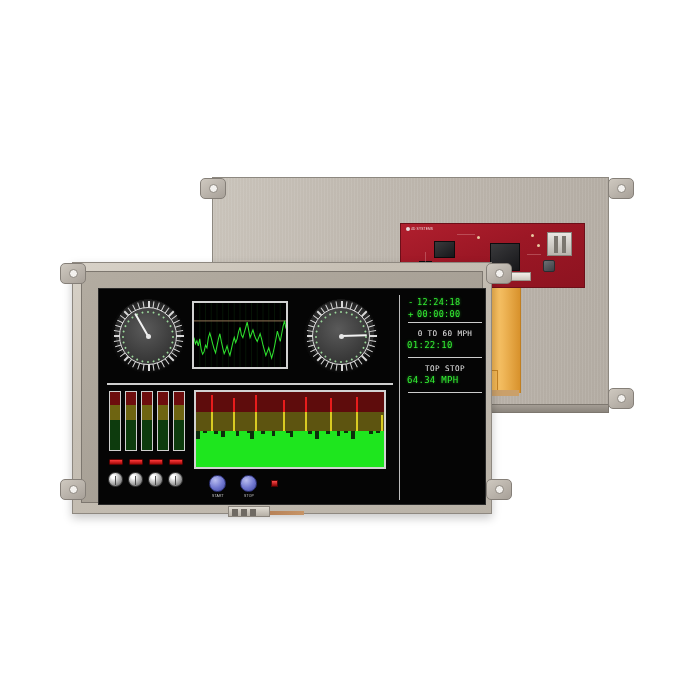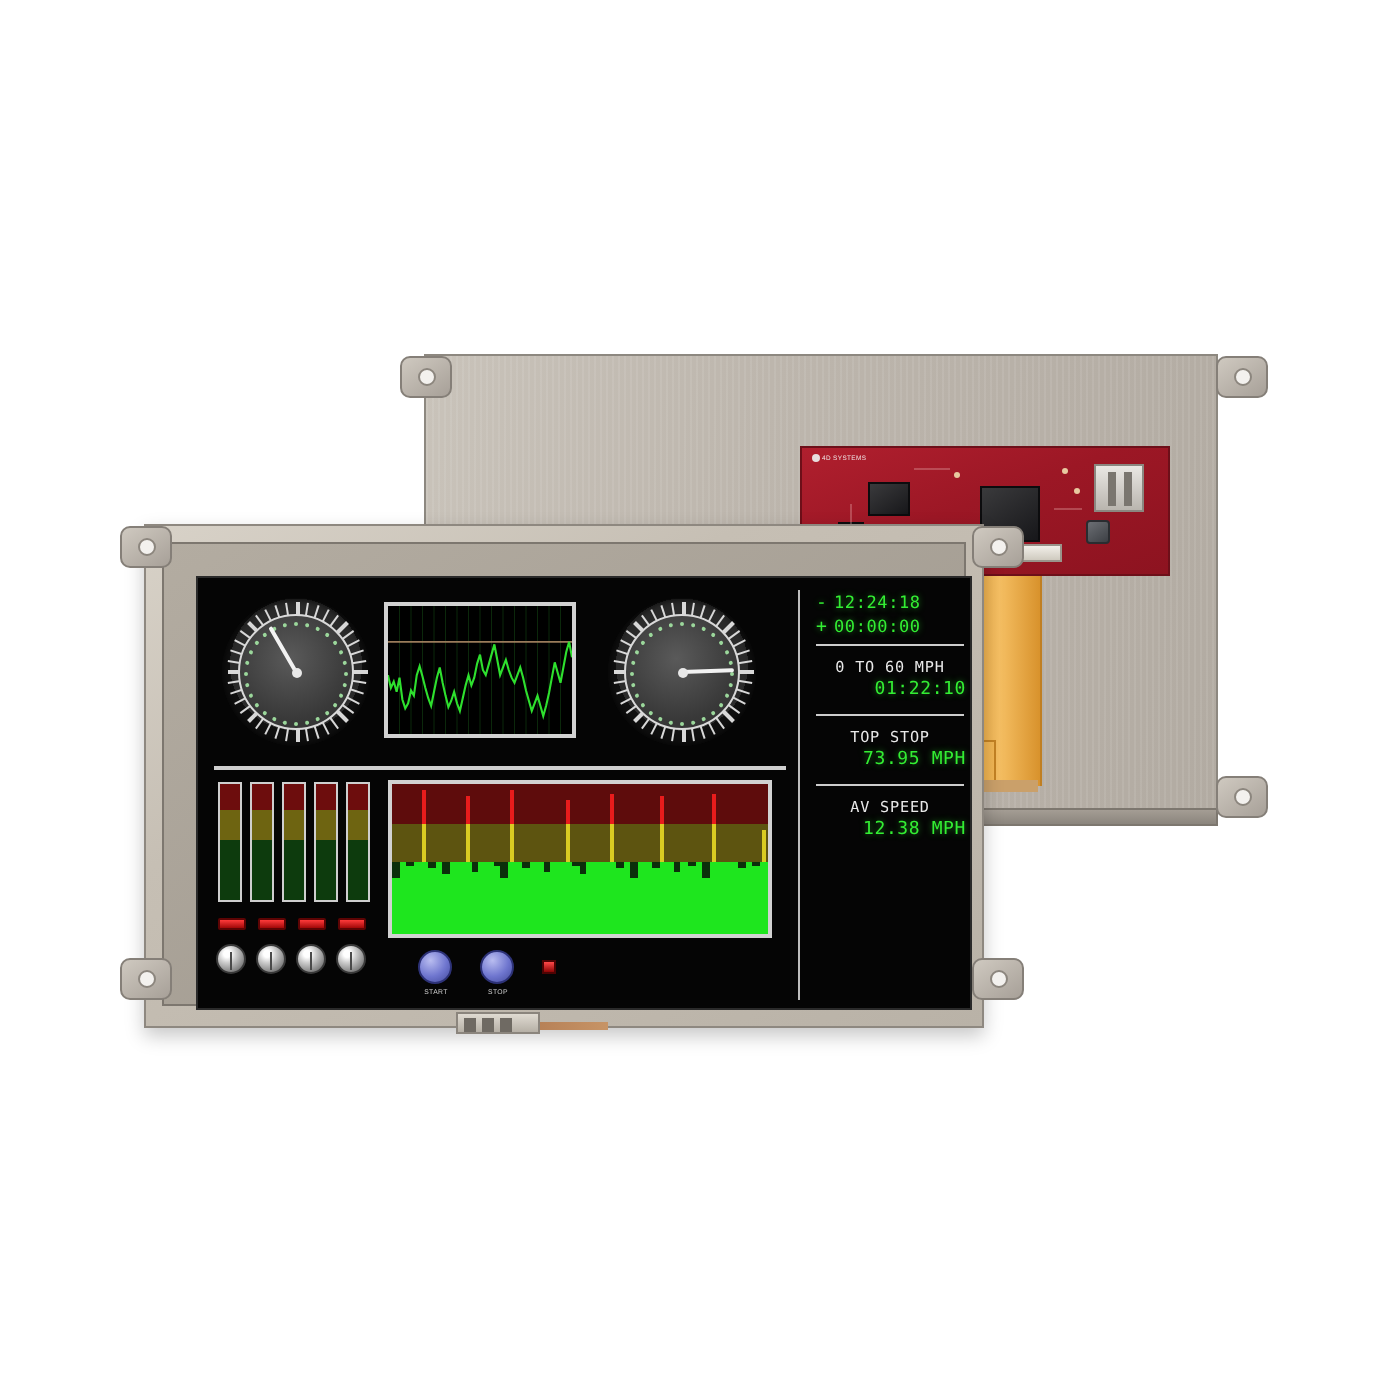--- a/index.html
+++ b/index.html
@@ -166,21 +166,21 @@
 
   
   .panel{position:absolute;left:308px;top:6px;width:76px;height:205px;}
   .p-row{position:relative;font-family:"DejaVu Sans Mono",monospace;color:#33ee33;
        text-shadow:0 0 3px rgba(50,255,50,.5);white-space:nowrap;}
   .p-clock{font-size:8.5px;letter-spacing:.3px;display:flex;align-items:center;gap:3px;padding:2px 0 0 1px;}
   .p-sign{color:#33ee33;font-size:9px;width:6px;display:inline-block;}
   .p-divider{height:1px;background:#cdcdcd;margin:3px 1px;}
   .p-label{font-size:7.6px;color:#e9e9e9;text-align:center;letter-spacing:.4px;
        font-family:"DejaVu Sans Mono",monospace;padding:1px 0;text-shadow:none;}
-  .p-val{font-size:9px;text-align:right;letter-spacing:.3px;padding:1px 0 2px;}
+  .p-val{font-size:9px;text-align:left;letter-spacing:.3px;padding:1px 0 2px;}
   .p-block{padding:2px 0;}
 </style>
 </head>
 <body>
 
 <div class="stage">
 
   <div class="rear-unit"></div>
   <div class="rear-bottom-lip"></div>
 
@@ -673,28 +673,24 @@
 
             <div class="p-divider"></div>
             <div class="p-block">
               <div class="p-label">0 TO 60 MPH</div>
               <div class="p-row p-val">01:22:10</div>
             </div>
 
             <div class="p-divider"></div>
             <div class="p-block">
               <div class="p-label">TOP STOP</div>
-              <div class="p-row p-val">73.95 MPH</div>
+              <div class="p-row p-val">64.34 MPH</div>
             </div>
 
             <div class="p-divider"></div>
-            <div class="p-block">
-              <div class="p-label">AV SPEED</div>
-              <div class="p-row p-val">12.38 MPH</div>
-            </div>
           </div>
 
         </div>
       </div>
     </div>
   </div>
 
   <div class="tab tab-front-tl">
       <span class="hole"></span>
     </div>

